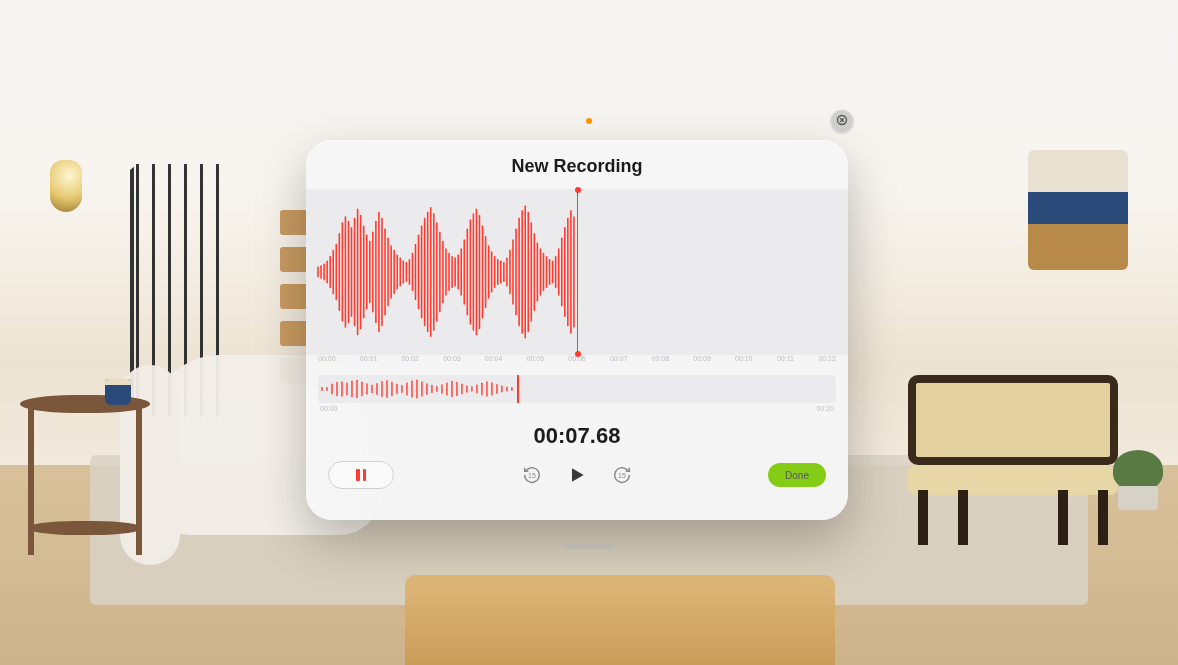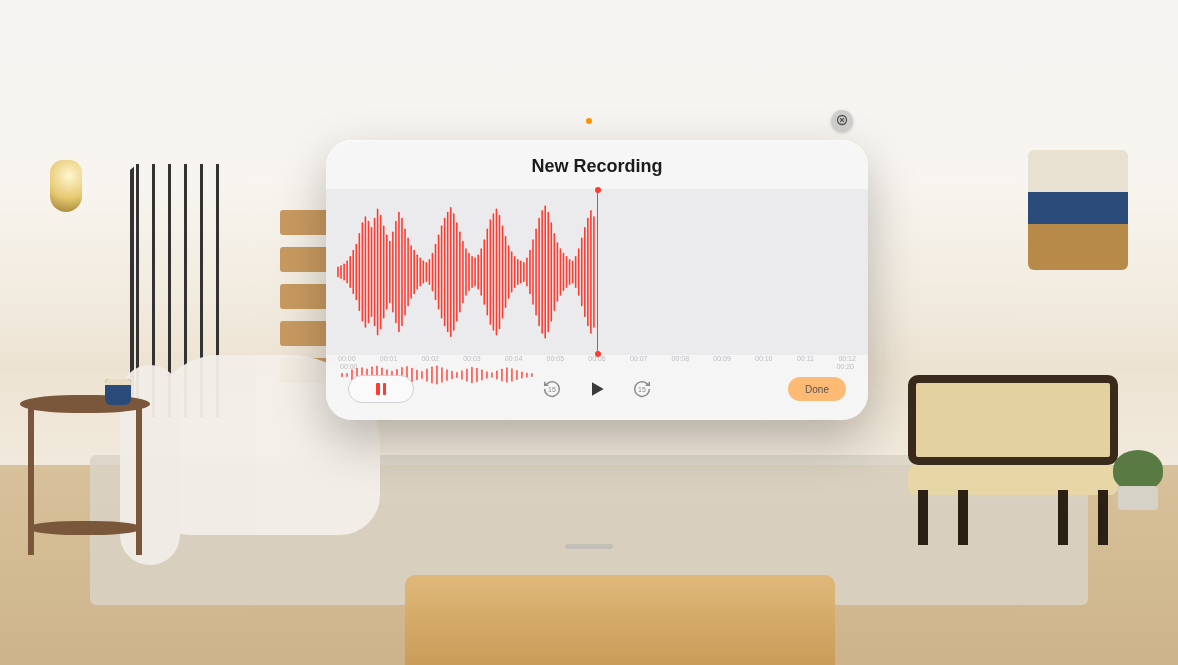--- a/index.html
+++ b/index.html
@@ -63,21 +63,21 @@
   .window-control{
     position:absolute; right:325px; top:110px; width:22px; height:22px;
     border-radius:50%; background:rgba(200,200,200,0.85);
     display:flex;align-items:center;justify-content:center;
     box-shadow:0 1px 3px rgba(0,0,0,0.2);
   }
   .window-control svg{width:12px;height:12px;stroke:#555;fill:none;stroke-width:1.8;}
 
   
   .panel{
-    position:absolute; left:326px; top:140px; width:542px; height:280px;
+    position:absolute; left:306px; top:140px; width:542px; height:380px;
     background:rgba(245,245,247,0.95);
     border-radius:26px;
     box-shadow:0 20px 50px rgba(0,0,0,0.25), 0 1px 0 rgba(255,255,255,0.6) inset;
     backdrop-filter:blur(12px);
     overflow:hidden;
     display:flex; flex-direction:column;
   }
   .hdr{padding:16px 0 6px;text-align:center;}
   .title{font-size:18px;font-weight:600;color:#1c1c1e;}
   .meta{font-size:9px;color:#8a8a8e;margin-top:2px;}
@@ -103,21 +103,21 @@
   .controls{display:flex;align-items:center;padding:12px 22px 18px;position:relative;}
   .rec-btn{width:66px;height:28px;border-radius:16px;border:1.5px solid #d0d0d4;background:#fafafa;display:flex;align-items:center;justify-content:center;cursor:pointer;}
   .pause-icon{display:flex;gap:3px;}
   .pause-icon span{width:3.5px;height:12px;background:#ff3b30;border-radius:1px;}
   .center-group{position:absolute;left:50%;transform:translateX(-50%);display:flex;align-items:center;gap:24px;}
   .skip{width:22px;height:22px;position:relative;opacity:.6;cursor:pointer;}
   .skip svg{width:100%;height:100%;}
   .skip-val{position:absolute;inset:0;display:flex;align-items:center;justify-content:center;font-size:7px;color:#444;font-weight:500;top:1px;}
   .play{cursor:pointer;}
   .play svg{width:20px;height:20px;display:block;}
-  .done-btn{margin-left:auto;width:58px;height:24px;border-radius:13px;background:#fdba74;color:#555;font-size:10px;font-weight:500;display:flex;align-items:center;justify-content:center;cursor:pointer;}
+  .done-btn{margin-left:auto;width:58px;height:24px;border-radius:13px;background:#84cc16;color:#555;font-size:10px;font-weight:500;display:flex;align-items:center;justify-content:center;cursor:pointer;}
 
   .grabber{position:absolute;left:50%;transform:translateX(-50%);bottom:116px;width:48px;height:5px;border-radius:3px;background:rgba(180,180,180,0.6);}
 </style>
 </head>
 <body>
 
 <div class="room">
   <div class="floor"></div>
   <div class="rug"></div>
   <div class="stairs">
@@ -328,20 +328,21 @@
         <line x1="188.91651282051282" y1="12.1184" x2="188.91651282051282" y2="15.8816" stroke="#ff3b30" stroke-width="1.4" stroke-linecap="round"></line>
         <line x1="193.9142564102564" y1="12.824" x2="193.9142564102564" y2="15.176" stroke="#ff3b30" stroke-width="1.4" stroke-linecap="round"></line>
       </svg>
     <div class="mini-cursor" id="mini-cursor" style="left: 38.4%;"></div>
   </div>
   <div class="mini-labels">
     <span class="l">00:00</span>
     <span class="r">00:20</span>
   </div>
 
+  <div class="big-time">00:07.68</div>
 
   <div class="controls">
     <div class="rec-btn">
       <span class="pause-icon">
           <span></span>
           <span></span>
         </span>
     </div>
 
     <div class="center-group">

